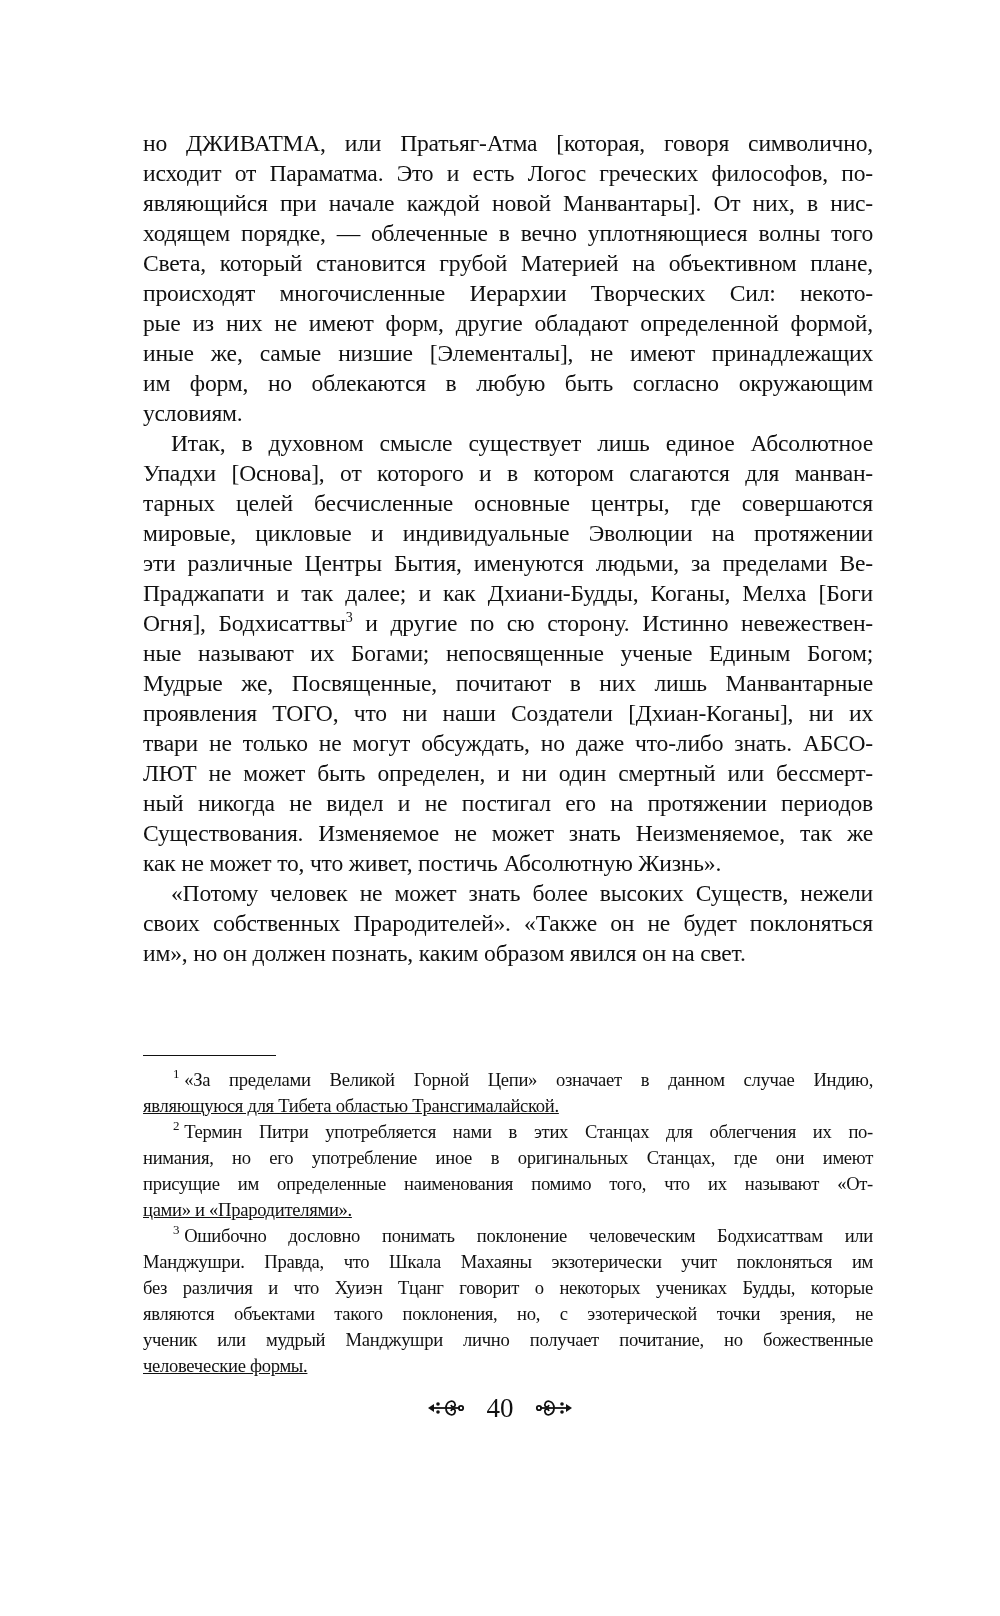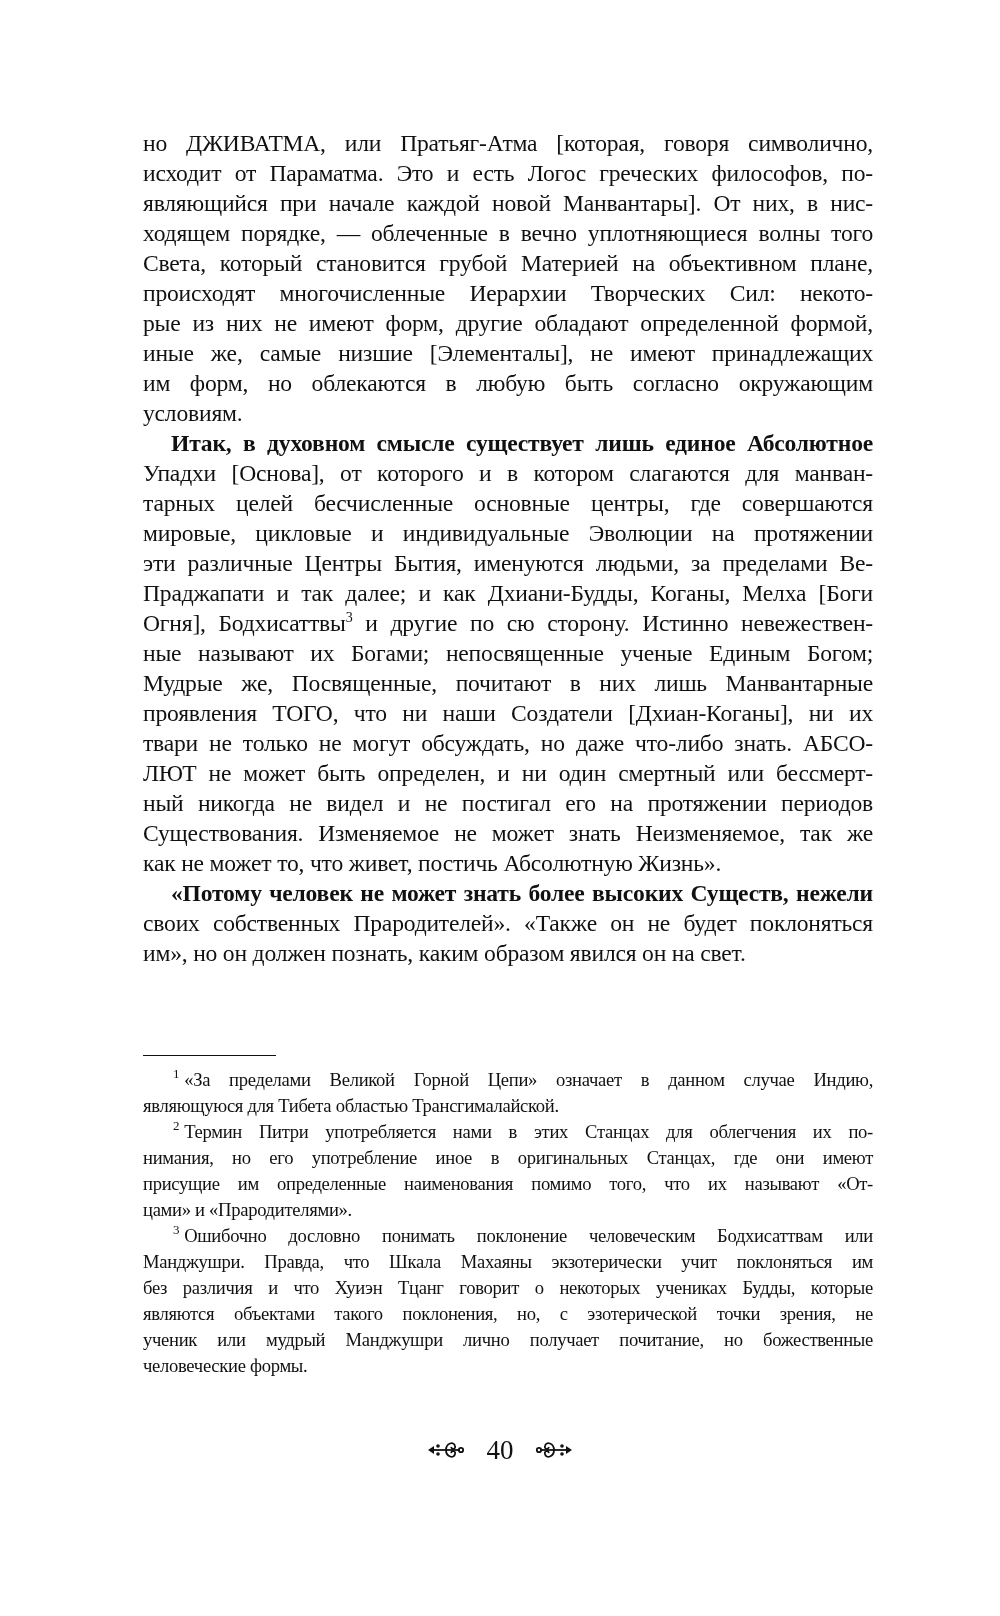--- a/index.html
+++ b/index.html
@@ -11,39 +11,39 @@
   }
   .body-text {
     position: absolute; left: 143px; top: 128px; width: 730px;
   }
   .line {
     display: block; font-size: 23.6px; line-height: 30px; height: 30px;
     text-align: justify; text-align-last: justify; white-space: nowrap;
     letter-spacing: -0.2px;
   }
   .line.last { text-align-last: left; }
-  .line.indent { padding-left: 28px; font-weight: bold; }
+  .line.indent { padding-left: 28px; }
   .line span.sup { font-size: 14px; vertical-align: 9px; line-height: 0; }
   .rule {
     position: absolute; left: 143px; top: 1055px; width: 133px; height: 0;
     border-top: 1.6px solid #111111;
   }
   .notes {
     position: absolute; left: 143px; top: 1067px; width: 730px;
   }
   .note-line {
     display: block; font-size: 18.6px; line-height: 26px; height: 26px;
     text-align: justify; text-align-last: justify; white-space: nowrap;
     letter-spacing: -0.3px;
   }
-  .note-line.last { text-align-last: left; }
+  .note-line.last { text-align-last: left; text-decoration: underline; }
   .note-line.indent { padding-left: 30px; }
   .note-line .num { font-size: 13px; vertical-align: 8px; line-height: 0; margin-right: 5px; }
   .folio {
-    position: absolute; left: 0; top: 1430px; width: 1000px; text-align: center;
+    position: absolute; left: 0; top: 1388px; width: 1000px; text-align: center;
     font-size: 27px; line-height: 34px;
   }
   .orn { display: inline-block; width: 40px; height: 26px; vertical-align: middle; }
   .folio-num { display: inline-block; margin: 0 14px; vertical-align: middle; }
 </style>
 </head>
 <body>
 
 <div class="page">
   <div class="body-text">

